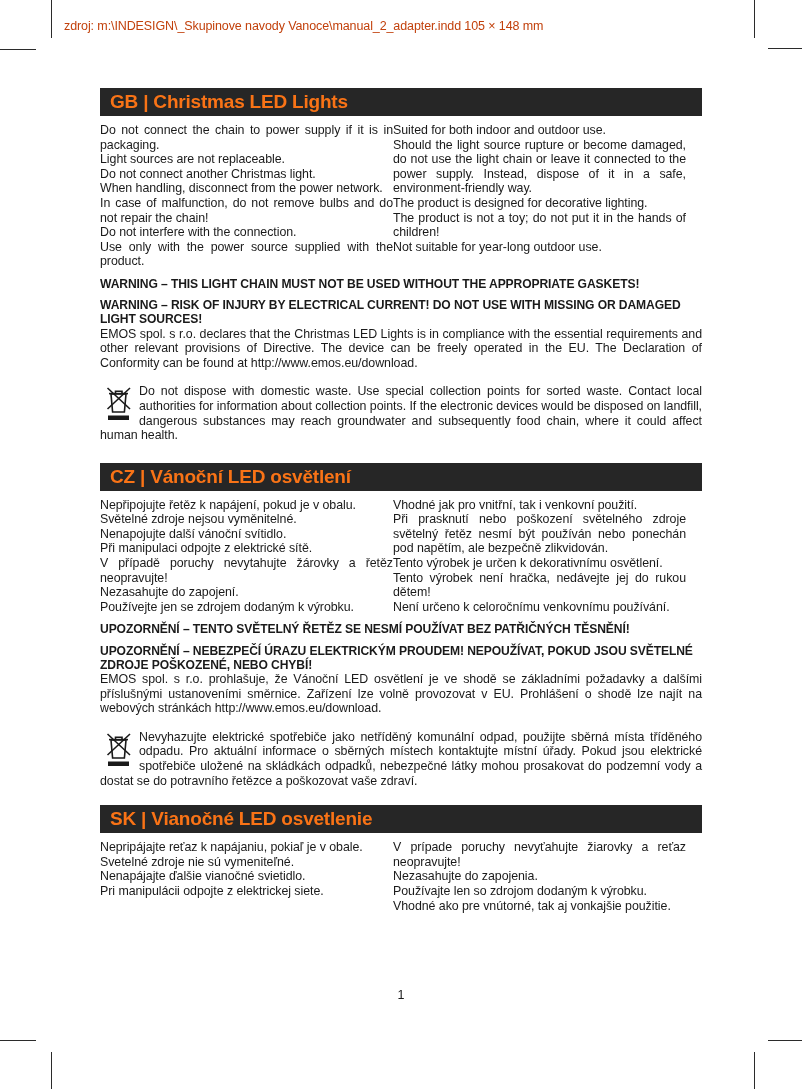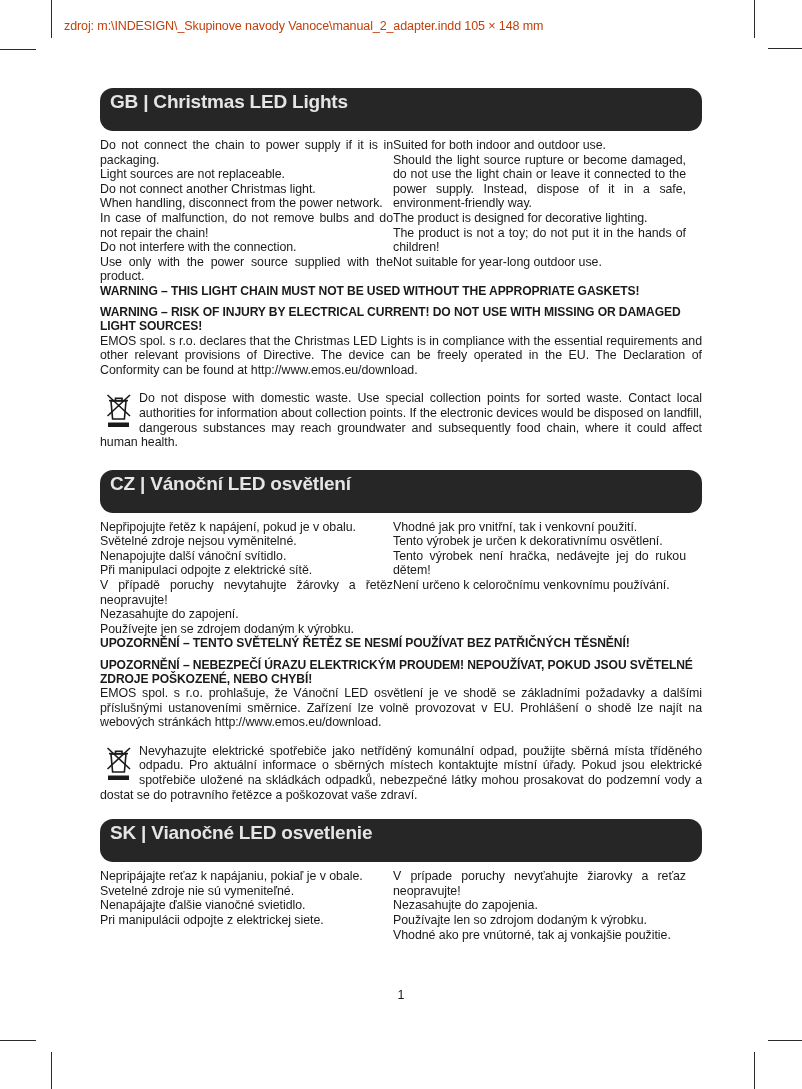--- a/index.html
+++ b/index.html
@@ -50,30 +50,29 @@
     position: absolute;
     left: 100px;
     top: 88px;
     width: 602px;
   }
 
   .section { margin-bottom: 0; }
 
   .section-header {
     background: #262626;
-    color: #e5e5e5;
-    height: 43px;
+    color: #f97316;
+    height: 28px;
     line-height: 28px;
     padding: 0 0 0 10px;
     font-size: 19px;
     font-weight: bold;
     letter-spacing: -0.2px;
     white-space: nowrap;
     overflow: hidden;
-    border-radius: 13px;
   }
 
   .cols {
     display: flex;
     gap: 0;
     margin-top: 7px;
   }
   .col {
     width: 293px;
     flex: 0 0 293px;
@@ -88,21 +87,21 @@
     margin: 0;
   }
 
   .warn {
     font-size: 12.1px;
     line-height: 14.2px;
     font-weight: bold;
     margin: 0;
     letter-spacing: -0.1px;
   }
-  .warn-1 { }
+  .warn-1 { margin-top: 8px; }
   .warn-2 { margin-top: 7px; }
 
   .decl {
     font-size: 12.4px;
     line-height: 14.6px;
     text-align: justify;
     margin: 0 0 0 0;
     letter-spacing: -0.05px;
   }
 
@@ -201,20 +200,21 @@
         <p class="line">Nepřipojujte řetěz k napájení, pokud je v obalu.</p>
         <p class="line">Světelné zdroje nejsou vyměnitelné.</p>
         <p class="line">Nenapojujte další vánoční svítidlo.</p>
         <p class="line">Při manipulaci odpojte z elektrické sítě.</p>
         <p class="line">V případě poruchy nevytahujte žárovky a řetěz neopravujte!</p>
         <p class="line">Nezasahujte do zapojení.</p>
         <p class="line">Používejte jen se zdrojem dodaným k výrobku.</p>
       </div>
       <div class="col">
         <p class="line">Vhodné jak pro vnitřní, tak i venkovní použití.</p>
+        <p class="line">Při prasknutí nebo poškození světelného zdroje světelný řetěz nesmí být používán nebo ponechán pod napětím, ale bezpečně zlikvidován.</p>
         <p class="line">Tento výrobek je určen k dekorativnímu osvětlení.</p>
         <p class="line">Tento výrobek není hračka, nedávejte jej do rukou dětem!</p>
         <p class="line">Není určeno k celoročnímu venkovnímu používání.</p>
       </div>
     </div>
     <p class="warn warn-1">UPOZORNĚNÍ – TENTO SVĚTELNÝ ŘETĚZ SE NESMÍ POUŽÍVAT BEZ PATŘIČNÝCH TĚSNĚNÍ!</p>
     <p class="warn warn-2">UPOZORNĚNÍ – NEBEZPEČÍ ÚRAZU ELEKTRICKÝM PROUDEM! NEPOUŽÍVAT, POKUD JSOU SVĚTELNÉ ZDROJE POŠKOZENÉ, NEBO CHYBÍ!</p>
     <p class="decl">EMOS spol. s r.o. prohlašuje, že Vánoční LED osvětlení je ve shodě se základními požadavky a dalšími příslušnými ustanoveními směrnice. Zařízení lze volně provozovat v EU. Prohlášení o shodě lze najít na webových stránkách http://www.emos.eu/download.</p>
     <div class="weee">
       <span class="weee-icon">

